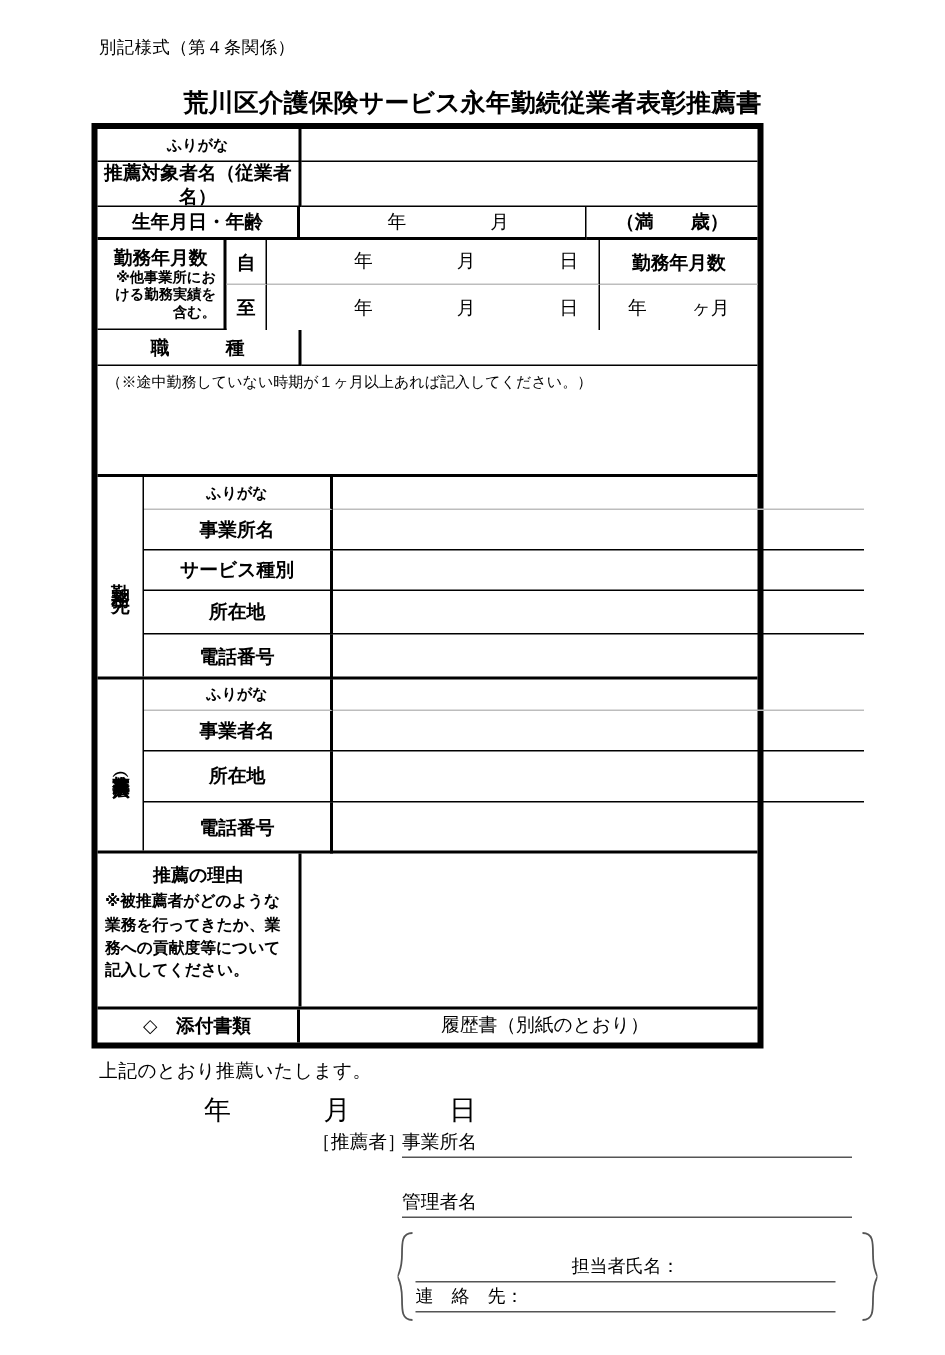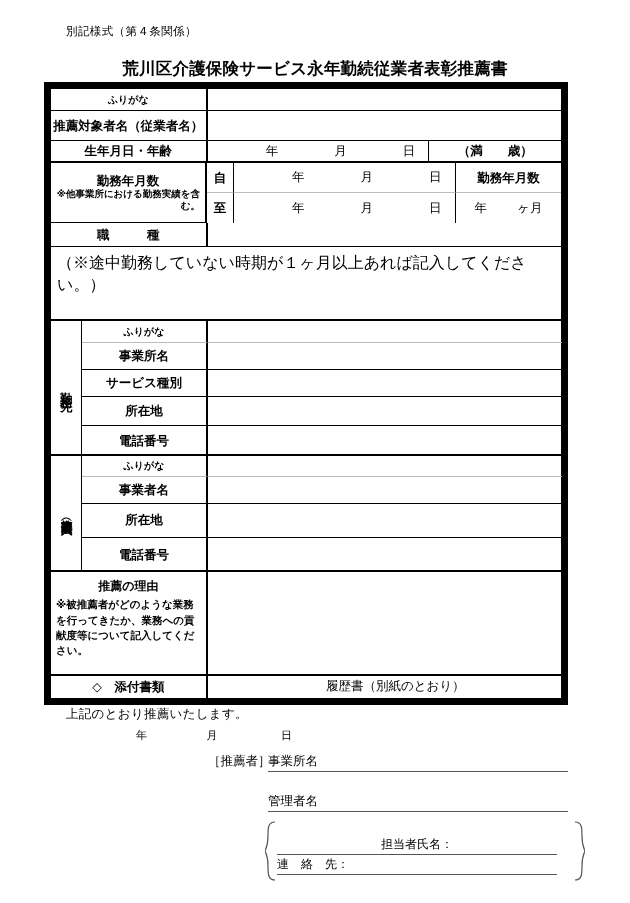--- a/index.html
+++ b/index.html
@@ -41,24 +41,24 @@
     font-family: "DejaVu Sans", "Liberation Sans", sans-serif;
     font-size: 16.5px;
     font-weight: bold;
     letter-spacing: 0.2px;
     white-space: nowrap;
   }
 
   
   .tbl {
     position: absolute;
-    left: 44px;
+    left: 61px;
     top: 82px;
-    width: 524px;
-    border: 7px solid #000000;
+    width: 448px;
+    border: 4px solid #000000;
     box-sizing: border-box;
   }
   .row {
     display: flex;
     box-sizing: border-box;
     position: relative;
   }
   .cell {
     box-sizing: border-box;
     display: flex;
@@ -99,21 +99,21 @@
     font-size: 12.5px;
   }
   .dateline span { flex: 0 0 auto; }
   .d-y { margin-left: 56px; }
   .d-m { margin-left: 56px; }
   .d-d { margin-left: 56px; }
 
   .note-cell {
     box-sizing: border-box;
     font-family: "Liberation Serif", "DejaVu Serif", serif;
-    font-size: 16px;
+    font-size: 10px;
     padding: 5px 6px 0 6px;
     line-height: 1.4;
     text-align: left;
     display: block;
   }
 
   
   .vlabel {
     width: 31px;
     box-sizing: border-box;
@@ -169,21 +169,21 @@
     position: absolute;
     left: 66px;
     top: 706px;
     font-size: 12.5px;
     letter-spacing: 0.3px;
   }
   .below-date {
     position: absolute;
     left: 136px;
     top: 728px;
-    font-size: 11px;
+    font-size: 18px;
     font-family: "DejaVu Sans", "Liberation Sans", sans-serif;
   }
   .below-date span { display: inline-block; }
   .bd-m { margin-left: 56px; }
   .bd-d { margin-left: 60px; }
   .sig-tag {
     position: absolute;
     left: 208px;
     top: 753px;
     font-size: 12.5px;

